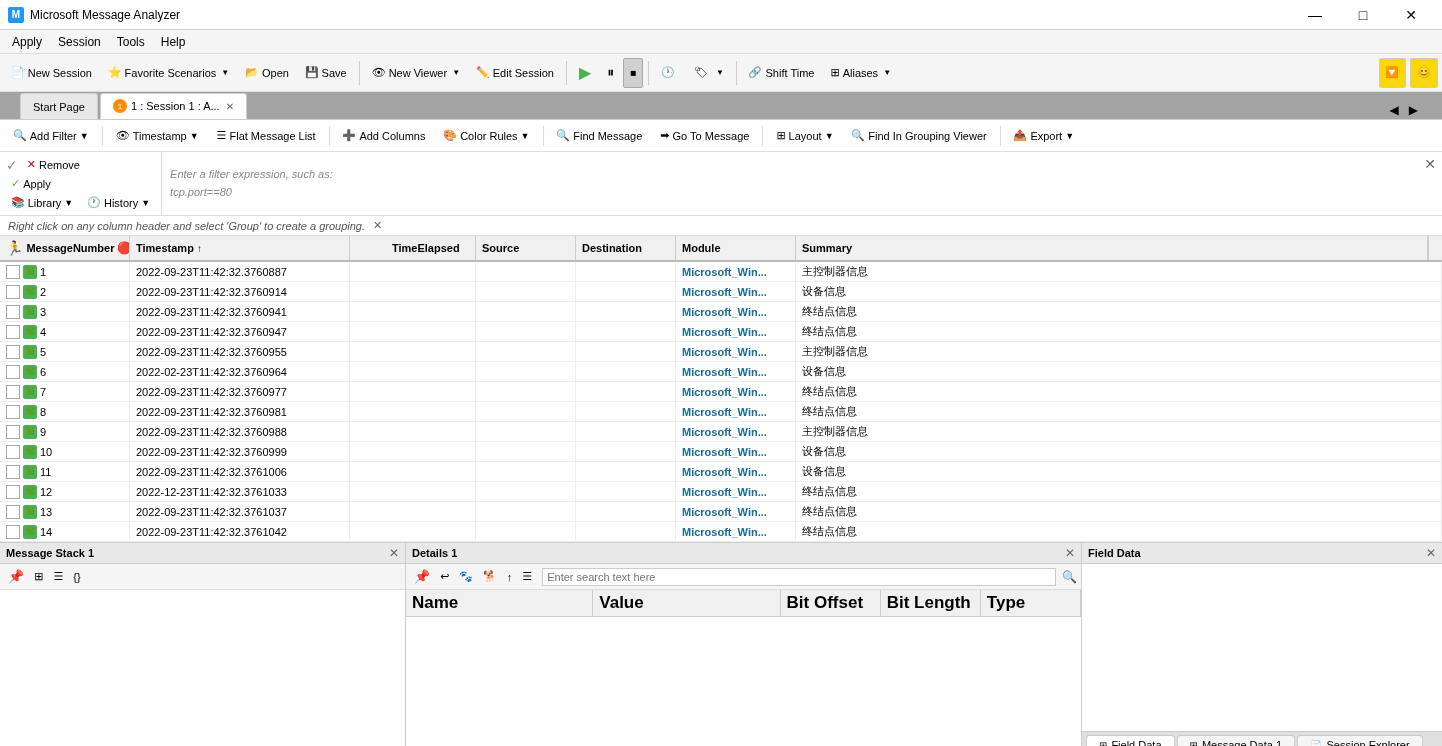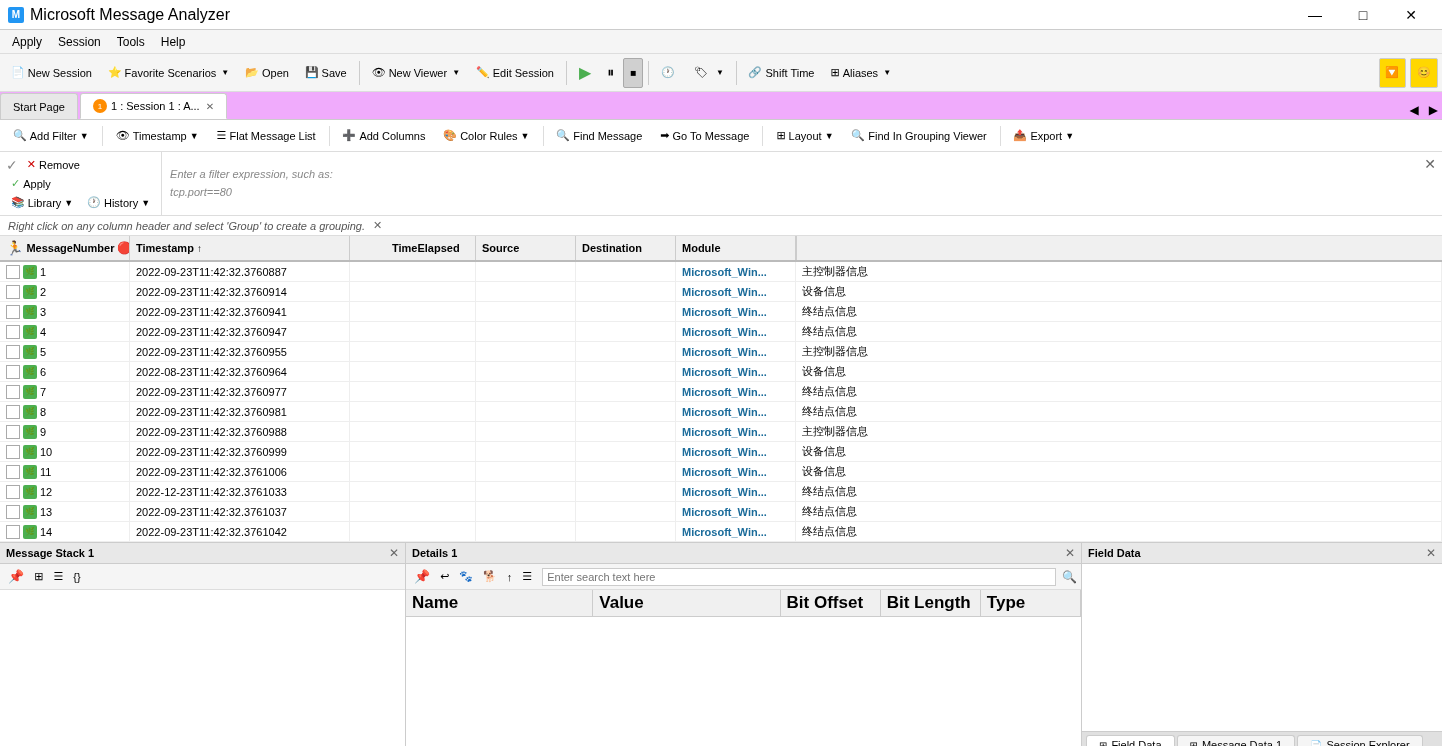--- a/index.html
+++ b/index.html
@@ -1,36 +1,36 @@
 <!DOCTYPE html>
 <html><head>
   <meta charset="utf-8">
   <style>
     * { margin: 0; padding: 0; box-sizing: border-box; }
     body { font-family: 'Segoe UI', Arial, sans-serif; font-size: 12px; background: #f0f0f0; color: #000; width: 1442px; height: 746px; overflow: hidden; }
 
     
     .title-bar { background: #fff; border-bottom: 1px solid #ccc; display: flex; align-items: center; padding: 4px 8px; height: 30px; }
     .title-bar-icon { width: 16px; height: 16px; margin-right: 6px; background: #2196F3; border-radius: 2px; display: inline-flex; align-items: center; justify-content: center; color: white; font-size: 10px; font-weight: bold; }
-    .title-bar-text { flex: 1; font-size: 16px; }
+    .title-bar-text { flex: 1; font-size: 12px; }
     .title-bar-controls { display: flex; gap: 2px; }
     .title-bar-btn { width: 46px; height: 22px; border: none; background: transparent; cursor: pointer; font-size: 14px; display: flex; align-items: center; justify-content: center; }
 
     
     .menu-bar { background: #f5f5f5; border-bottom: 1px solid #ddd; display: flex; align-items: center; padding: 2px 4px; height: 24px; }
     .menu-item { padding: 2px 8px; cursor: pointer; font-size: 12px; border-radius: 2px; }
 
     
     .toolbar { background: #f5f5f5; border-bottom: 1px solid #ddd; display: flex; align-items: center; padding: 3px 4px; height: 38px; gap: 2px; flex-wrap: nowrap; }
     .tb-btn { display: flex; align-items: center; gap: 3px; padding: 3px 6px; border: 1px solid transparent; background: transparent; cursor: pointer; font-size: 11px; border-radius: 2px; white-space: nowrap; height: 30px; }
     .tb-separator { width: 1px; height: 24px; background: #ccc; margin: 0 3px; }
     .tb-arrow { font-size: 8px; margin-left: 2px; }
 
     
-    .tab-bar { background: #f0abfc; border-bottom: 1px solid #ccc; display: flex; align-items: flex-end; padding: 0 0; height: 28px; }
+    .tab-bar { background: #a3a3a3; border-bottom: 1px solid #ccc; display: flex; align-items: flex-end; padding: 0 20px; height: 28px; }
     .tab { display: flex; align-items: center; padding: 4px 12px; border: 1px solid #ccc; border-bottom: none; background: #fff; cursor: pointer; font-size: 11px; border-radius: 3px 3px 0 0; margin-right: 2px; height: 26px; }
     .tab.active { background: #fff; border-bottom: 1px solid #fff; z-index: 1; }
     .tab.inactive { background: #e8e8e8; }
     .tab-close { margin-left: 6px; color: #666; font-size: 10px; cursor: pointer; }
     .tab-icon { width: 14px; height: 14px; margin-right: 4px; background: #ff8c00; border-radius: 50%; display: inline-flex; align-items: center; justify-content: center; color: white; font-size: 8px; }
     .tab-nav { margin-left: auto; display: flex; align-items: center; gap: 2px; }
     .tab-nav-btn { background: transparent; border: none; cursor: pointer; font-size: 12px; padding: 2px 4px; }
 
     
     .filter-bar { background: #fff; border-bottom: 1px solid #ddd; display: flex; align-items: center; padding: 2px 6px; gap: 4px; min-height: 32px; flex-wrap: wrap; }
@@ -297,20 +297,23 @@
     </div>
     <div class="grid-header-cell col-source">
       <span>Source</span>
     </div>
     <div class="grid-header-cell col-dest">
       <span>Destination</span>
     </div>
     <div class="grid-header-cell col-module">
       <span>Module</span>
     </div>
+    <div class="grid-header-cell col-summary">
+      <span>Summary</span>
+    </div>
     <div style="width:14px; min-width:14px; background:#f0f0f0; border-left:1px solid #ccc;"></div>
   </div>
   <div class="grid-body" id="grid-body">
       <div class="grid-row">
       <div class="grid-cell col-msgnum">
         <span class="checkbox-cell"></span>
         <span class="row-icon">🌿</span>
         <span>1</span>
       </div>
       <div class="grid-cell col-timestamp">2022-09-23T11:42:32.3760887</div>
@@ -371,21 +374,21 @@
       <div class="grid-cell col-dest"></div>
       <div class="grid-cell col-module cell-module">Microsoft_Win...</div>
       <div class="grid-cell col-summary">主控制器信息</div>
     </div>
       <div class="grid-row">
       <div class="grid-cell col-msgnum">
         <span class="checkbox-cell"></span>
         <span class="row-icon">🌿</span>
         <span>6</span>
       </div>
-      <div class="grid-cell col-timestamp">2022-08-23T11:42:32.3760964</div>
+      <div class="grid-cell col-timestamp">2022-02-23T11:42:32.3760964</div>
       <div class="grid-cell col-elapsed"></div>
       <div class="grid-cell col-source"></div>
       <div class="grid-cell col-dest"></div>
       <div class="grid-cell col-module cell-module">Microsoft_Win...</div>
       <div class="grid-cell col-summary">设备信息</div>
     </div>
       <div class="grid-row">
       <div class="grid-cell col-msgnum">
         <span class="checkbox-cell"></span>
         <span class="row-icon">🌿</span>

